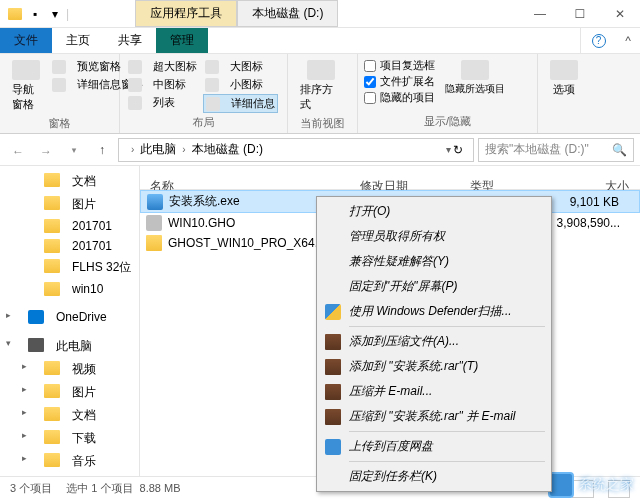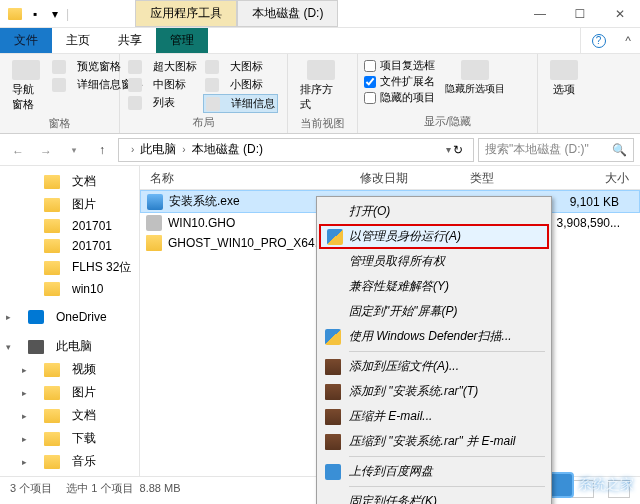--- a/index.html
+++ b/index.html
@@ -37,30 +37,30 @@
 .nav-btn { width: 24px; height: 24px; display: flex; align-items: center; justify-content: center; color: #888; border-radius: 2px; }
 .nav-btn.enabled { color: #333; }
 .addrbar { flex: 1; height: 24px; border: 1px solid #ccc; display: flex; align-items: center; padding: 0 6px; gap: 6px; }
 .addrbar .seg { display: flex; align-items: center; gap: 2px; }
 .addrbar .chev { color: #666; font-size: 10px; }
 .addr-controls { display: flex; align-items: center; gap: 2px; padding: 0 4px; }
 .searchbox { width: 156px; height: 24px; border: 1px solid #ccc; display: flex; align-items: center; padding: 0 6px; color: #888; }
 
 .content { display: flex; height: 310px; }
 .sidebar { width: 140px; border-right: 1px solid #e5e5e5; overflow-y: auto; padding: 4px 0; }
-.tree-item { display: flex; align-items: center; gap: 12px; padding: 3px 6px; font-size: 12px; }
+.tree-item { display: flex; gap: 12px; padding: 3px 6px; font-size: 12px; }
 .tree-item .exp { width: 10px; color: #666; font-size: 9px; }
 .tree-item .ticon { width: 16px; height: 14px; }
 .folder-icon { background: linear-gradient(#ffd86b, #f5c23e); border-radius: 1px; }
 .pc-icon { background: #555; border-radius: 1px; }
 .onedrive-icon { background: #0078d4; border-radius: 2px; }
 
 .filelist { flex: 1; display: flex; flex-direction: column; }
 .fl-header { display: flex; height: 24px; border-bottom: 1px solid #e5e5e5; font-size: 12px; color: #444; }
-.fl-header .col { padding: 4px 10px; border-right: 1px solid transparent; }
+.fl-header .col { padding: 4px 10px; border-right: 1px solid transparent; margin-top: 8px; }
 .col-name { width: 210px; }
 .col-date { width: 110px; }
 .col-type { width: 80px; }
 .col-size { flex: 1; text-align: right; padding-right: 20px; }
 .fl-row { display: flex; align-items: center; padding: 2px 0; font-size: 12px; }
 .fl-row.selected { background: #cce8ff; border: 1px solid #99d1ff; }
 .fl-row .ficon { width: 16px; height: 16px; margin: 0 6px; }
 .exe-icon { background: linear-gradient(#6bb7f5, #2a7fc9); border-radius: 2px; }
 .gho-icon { background: #c0c0c0; border-radius: 2px; }
 .fl-row .fname { width: 188px; }
@@ -346,24 +346,20 @@
           <span class="fsize"></span>
         </div>
       </div>
   </div>
 </div>
 
 <div class="context-menu" id="ctxmenu">
     <div class="cm-item">
       <span>打开(O)</span>
     </div>
-    <div class="cm-item highlighted">
-      <span class="cm-icon shield-icon-bg"></span>
-      <span>以管理员身份运行(A)</span>
-    </div>
     <div class="cm-item">
       <span>管理员取得所有权</span>
     </div>
     <div class="cm-item">
       <span>兼容性疑难解答(Y)</span>
     </div>
     <div class="cm-item">
       <span>固定到"开始"屏幕(P)</span>
     </div>
     <div class="cm-item">

